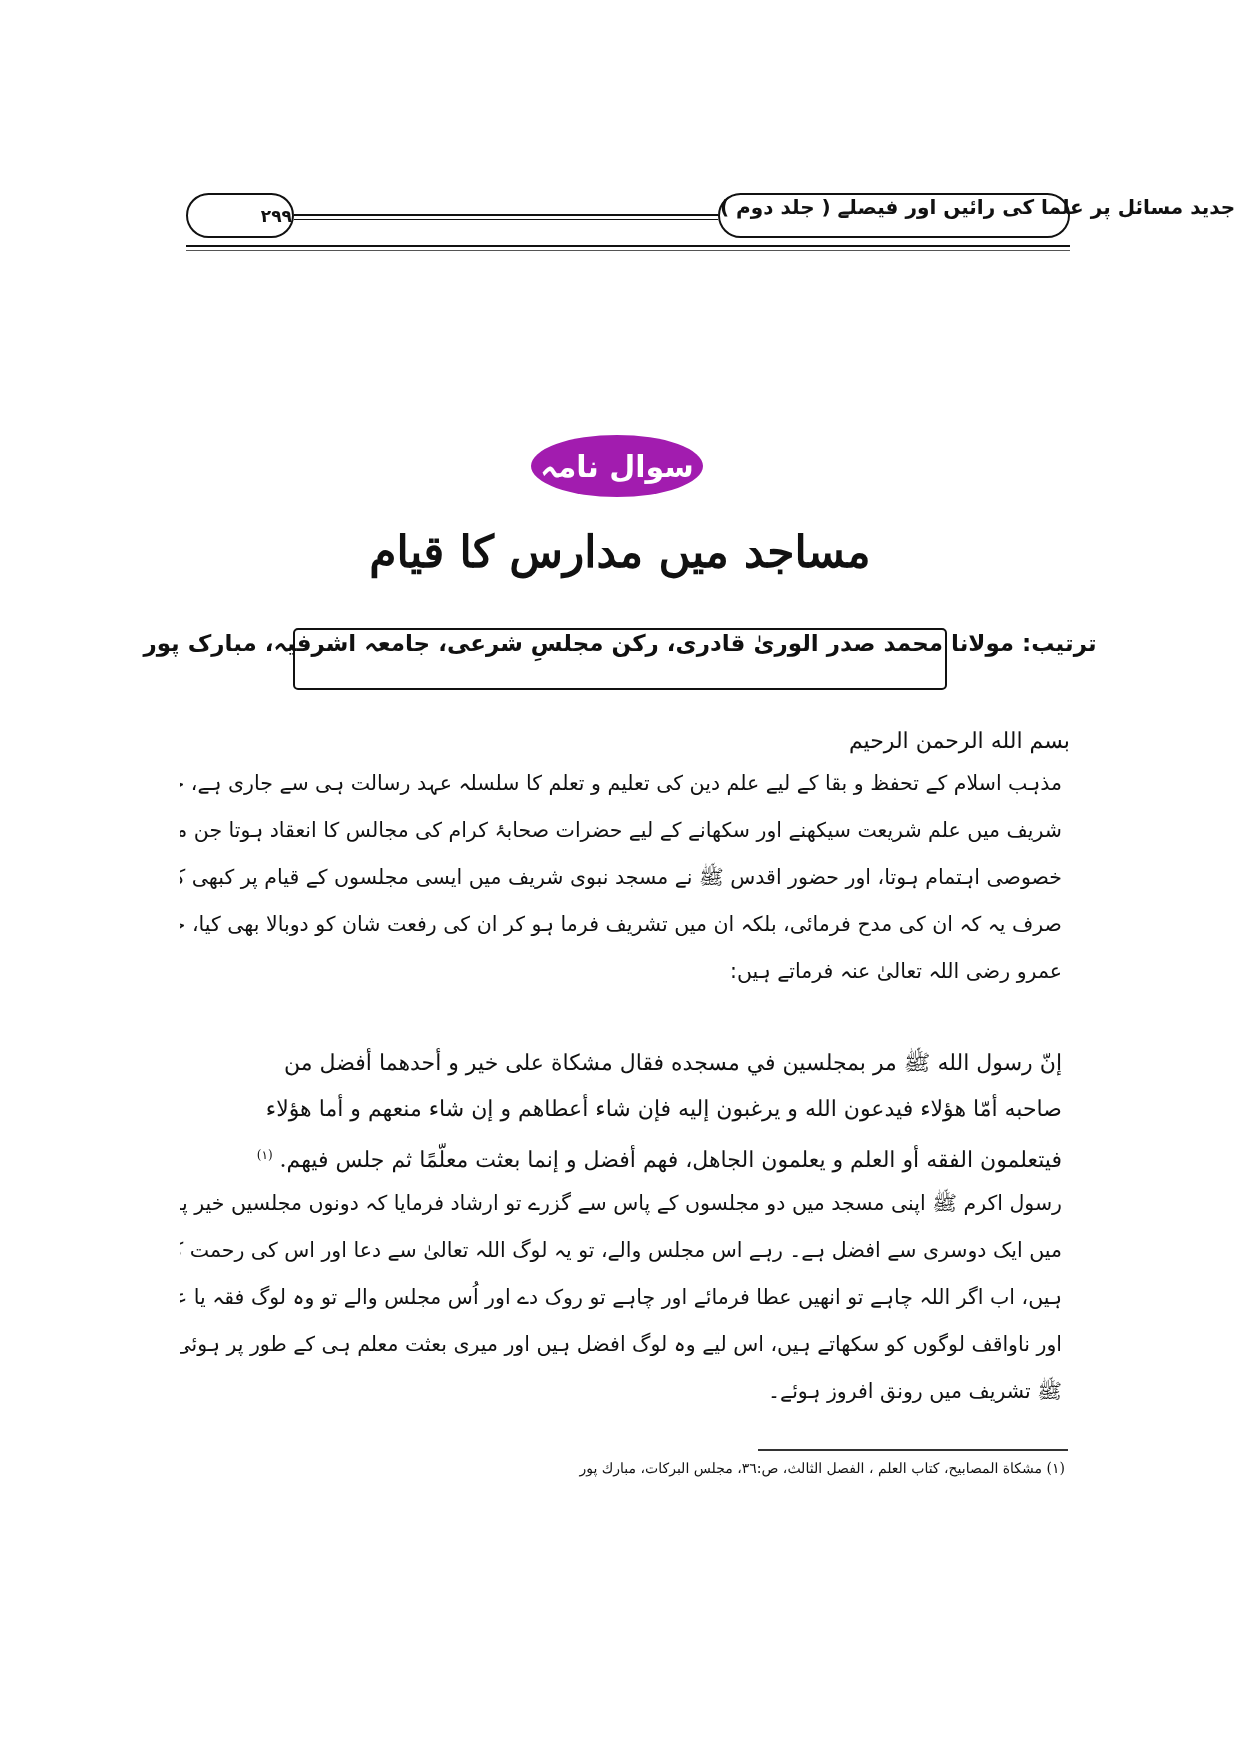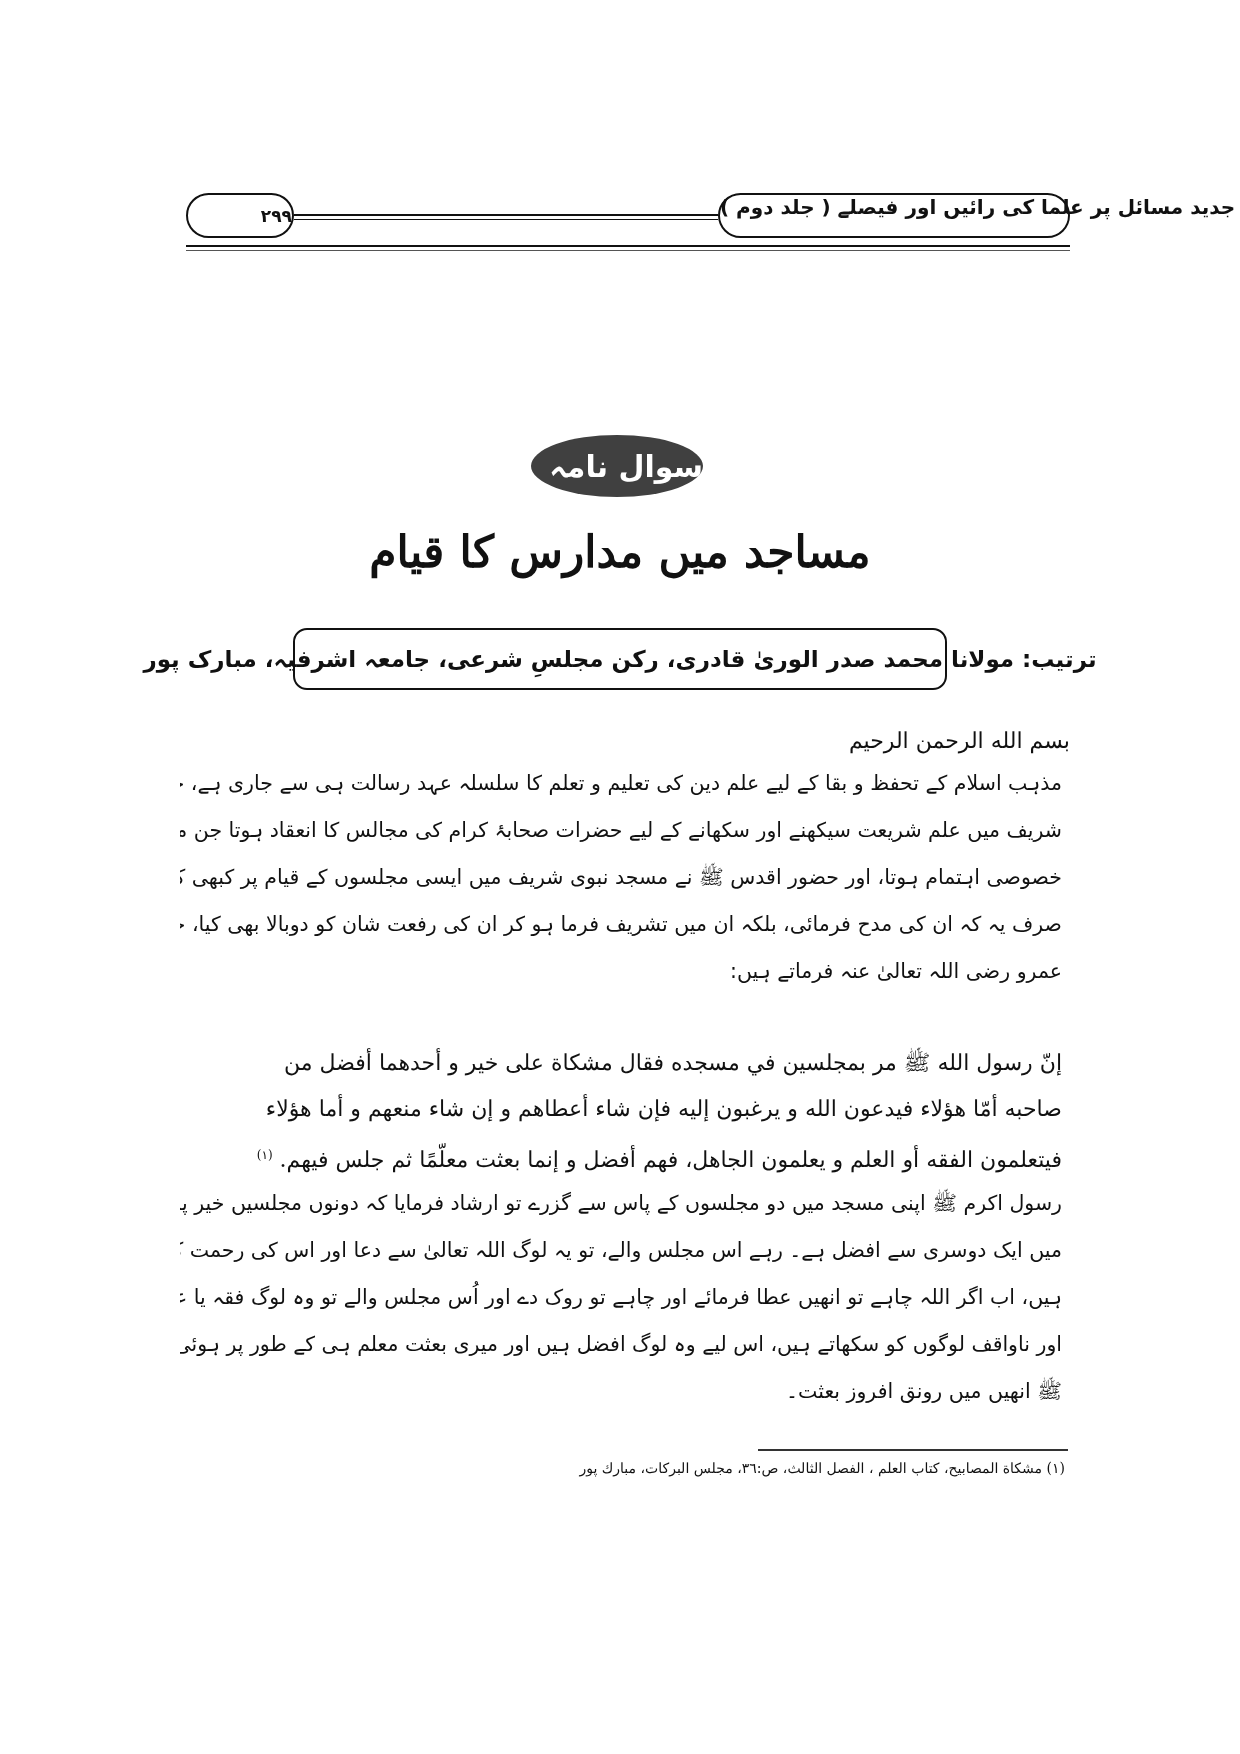--- a/index.html
+++ b/index.html
@@ -6,23 +6,23 @@
   body { width: 1240px; height: 1754px; position: relative; overflow: hidden; font-family: "DejaVu Sans", sans-serif; color: #111; }
   .page { position: absolute; left: 0; top: 0; width: 1240px; height: 1255px; }
 
   
   .hdr-pagebox { position: absolute; left: 186px; top: 193px; width: 108px; height: 45px; border: 2.5px solid #111; border-radius: 24px; box-sizing: border-box; display: flex; align-items: center; justify-content: flex-start; padding-left: 16px; font-size: 17px; font-weight: bold; direction: rtl; }
   .hdr-titlebox { position: absolute; left: 718px; top: 193px; width: 352px; height: 45px; border: 2.5px solid #111; border-radius: 24px; box-sizing: border-box; display: flex; justify-content: flex-end; padding-right: 8px; font-size: 20px; font-weight: bold; direction: rtl; white-space: nowrap; }
   .hdr-double { position: absolute; left: 294px; top: 214px; width: 424px; height: 6px; border-top: 2.5px solid #111; border-bottom: 1.5px solid #111; box-sizing: border-box; }
   .hdr-under { position: absolute; left: 186px; top: 245px; width: 884px; height: 6px; border-top: 2px solid #111; border-bottom: 1.5px solid #555; box-sizing: border-box; }
 
   
-  .badge { position: absolute; left: 531px; top: 435px; width: 172px; height: 62px; background: #404040; border-radius: 50%; color: #fff; display: flex; align-items: center; font-size: 30px; font-weight: bold; direction: rtl; }
+  .badge { position: absolute; left: 531px; top: 435px; width: 172px; height: 62px; background: #a21caf; border-radius: 50%; color: #fff; display: flex; align-items: center; justify-content: center; font-size: 30px; font-weight: bold; direction: rtl; }
   .main-title { position: absolute; left: 300px; top: 526px; width: 640px; text-align: center; font-size: 44px; font-weight: bold; direction: rtl; font-family: "DejaVu Serif", serif; }
-  .compiler-box { position: absolute; left: 293px; top: 628px; width: 654px; height: 62px; border: 2px solid #111; border-radius: 14px; box-sizing: border-box; display: flex; align-items: center; justify-content: center; font-size: 23px; font-weight: bold; direction: rtl; white-space: nowrap; }
+  .compiler-box { position: absolute; left: 293px; top: 628px; width: 654px; height: 62px; border: 2px solid #111; border-radius: 5px; box-sizing: border-box; display: flex; justify-content: center; font-size: 23px; font-weight: bold; direction: rtl; white-space: nowrap; }
 
   
   .bismillah { position: absolute; left: 170px; top: 728px; width: 900px; font-size: 22px; direction: rtl; font-family: "DejaVu Serif", serif; }
   .para { position: absolute; left: 180px; width: 882px; direction: rtl; text-align: justify; text-align-last: right; }
   .urdu { font-size: 20.5px; line-height: 47px; }
   .arabic { font-size: 22px; line-height: 46px; font-family: "DejaVu Serif", serif; }
   .p1 { top: 760px; }
   .p2 { top: 1040px; }
   .p3 { top: 1180px; }
   .line { display: block; white-space: nowrap; overflow: hidden; }
@@ -70,19 +70,19 @@
     <span class="line">إنّ رسول الله ﷺ مر بمجلسين في مسجده فقال مشكاة على خير و أحدهما أفضل من</span>
     <span class="line">صاحبه أمّا هؤلاء فيدعون الله و يرغبون إليه فإن شاء أعطاهم و إن شاء منعهم و أما هؤلاء</span>
     <span class="line last"><span>فيتعلمون الفقه أو العلم و يعلمون الجاهل، فهم أفضل و إنما بعثت معلّمًا ثم جلس فيهم.</span> <span class="fnref">(١)</span></span>
   </div>
 
   <div class="para urdu p3">
     <span class="line">رسول اکرم ﷺ اپنی مسجد میں دو مجلسوں کے پاس سے گزرے تو ارشاد فرمایا کہ دونوں مجلسیں خیر پر ہیں اور ان</span>
     <span class="line">میں ایک دوسری سے افضل ہے۔ رہے اس مجلس والے، تو یہ لوگ اللہ تعالیٰ سے دعا اور اس کی رحمت کی طرف رغبت کرتے</span>
     <span class="line">ہیں، اب اگر اللہ چاہے تو انھیں عطا فرمائے اور چاہے تو روک دے اور اُس مجلس والے تو وہ لوگ فقہ یا علم شریعت سیکھتے ہیں</span>
     <span class="line">اور ناواقف لوگوں کو سکھاتے ہیں، اس لیے وہ لوگ افضل ہیں اور میری بعثت معلم ہی کے طور پر ہوئی ہے، پھر حضور اقدس</span>
-    <span class="line last">ﷺ انھیں میں رونق افروز بعثت۔</span>
+    <span class="line last">ﷺ تشریف میں رونق افروز ہوئے۔</span>
   </div>
 
   <div class="fn-rule"></div>
   <div class="footnote">(١) مشكاة المصابيح، كتاب العلم ، الفصل الثالث، ص:٣٦، مجلس البركات، مبارك پور</div>
 
 </div>
 
 </body></html>

